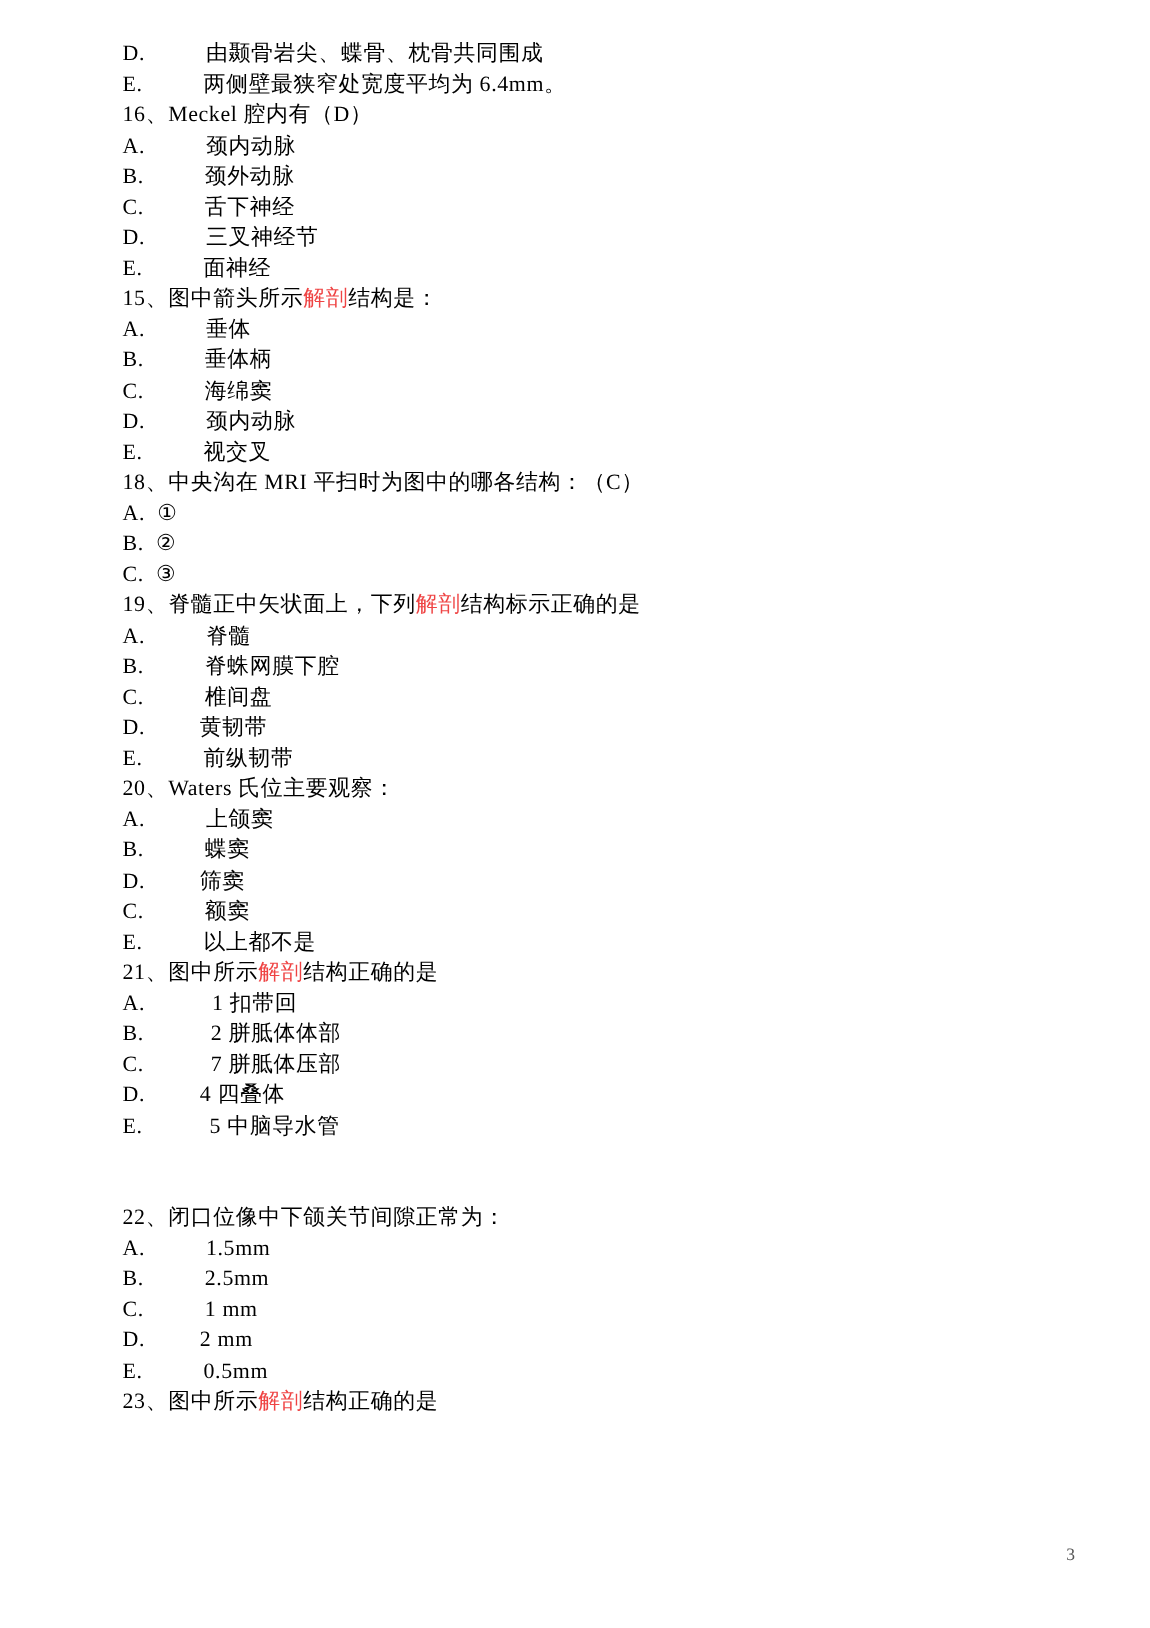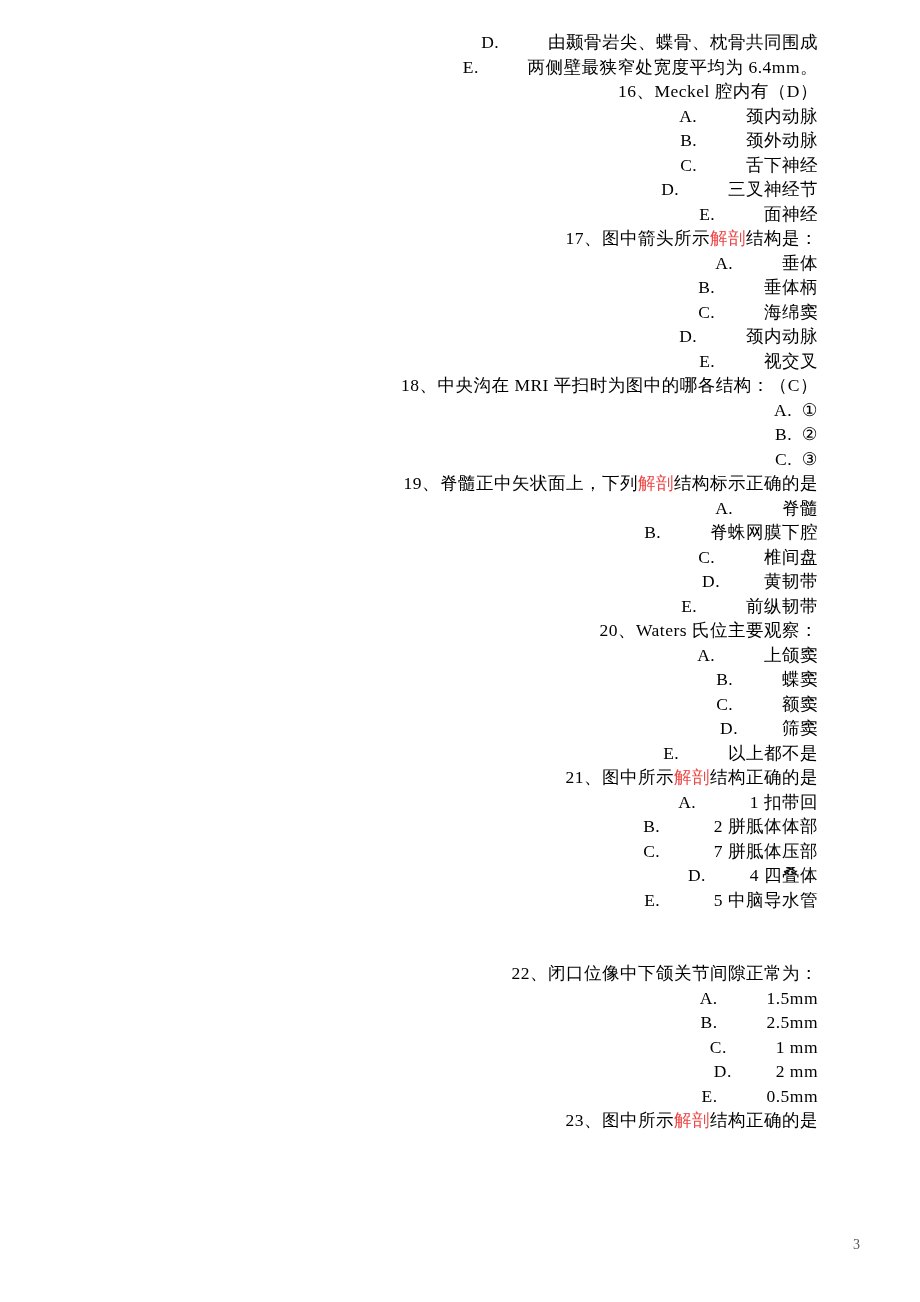--- a/index.html
+++ b/index.html
@@ -19,21 +19,20 @@
     color: #000000;
     position: relative;
   }
   .content {
     margin-left: 98px;
     width: 720px;
   }
   .line {
     white-space: pre;
     letter-spacing: 0.5px;
-    text-align: right;
   }
   .link {
     color: #ef4444;
   }
   .page-num {
     position: absolute;
     right: 60px;
     bottom: 45px;
     font-size: 14px;
     color: #555;
@@ -48,41 +47,41 @@
 <div class="page">
   <div class="content" id="content">
       <div class="line"><span>D.          由颞骨岩尖、蝶骨、枕骨共同围成</span></div>
       <div class="line"><span>E.          两侧壁最狭窄处宽度平均为 6.4mm。</span></div>
       <div class="line"><span>16、Meckel 腔内有（D）</span></div>
       <div class="line"><span>A.          颈内动脉</span></div>
       <div class="line"><span>B.          颈外动脉</span></div>
       <div class="line"><span>C.          舌下神经</span></div>
       <div class="line"><span>D.          三叉神经节</span></div>
       <div class="line"><span>E.          面神经</span></div>
-      <div class="line"><span>17、图中箭头所示</span><span class="link">解剖</span><span>结构是：</span></div>
+      <div class="line"><span>15、图中箭头所示</span><span class="link">解剖</span><span>结构是：</span></div>
       <div class="line"><span>A.          垂体</span></div>
       <div class="line"><span>B.          垂体柄</span></div>
       <div class="line"><span>C.          海绵窦</span></div>
       <div class="line"><span>D.          颈内动脉</span></div>
       <div class="line"><span>E.          视交叉</span></div>
       <div class="line"><span>18、中央沟在 MRI 平扫时为图中的哪各结构：（C）</span></div>
       <div class="line"><span>A.  ①</span></div>
       <div class="line"><span>B.  ②</span></div>
       <div class="line"><span>C.  ③</span></div>
       <div class="line"><span>19、脊髓正中矢状面上，下列</span><span class="link">解剖</span><span>结构标示正确的是</span></div>
       <div class="line"><span>A.          脊髓</span></div>
       <div class="line"><span>B.          脊蛛网膜下腔</span></div>
       <div class="line"><span>C.          椎间盘</span></div>
       <div class="line"><span>D.         黄韧带</span></div>
       <div class="line"><span>E.          前纵韧带</span></div>
       <div class="line"><span>20、Waters 氏位主要观察：</span></div>
       <div class="line"><span>A.          上颌窦</span></div>
       <div class="line"><span>B.          蝶窦</span></div>
+      <div class="line"><span>D.         筛窦</span></div>
       <div class="line"><span>C.          额窦</span></div>
-      <div class="line"><span>D.         筛窦</span></div>
       <div class="line"><span>E.          以上都不是</span></div>
       <div class="line"><span>21、图中所示</span><span class="link">解剖</span><span>结构正确的是</span></div>
       <div class="line"><span>A.           1 扣带回</span></div>
       <div class="line"><span>B.           2 胼胝体体部</span></div>
       <div class="line"><span>C.           7 胼胝体压部</span></div>
       <div class="line"><span>D.         4 四叠体</span></div>
       <div class="line"><span>E.           5 中脑导水管</span></div>
       <div class="gap"></div>
       <div class="gap"></div>
       <div class="line"><span>22、闭口位像中下颌关节间隙正常为：</span></div>

